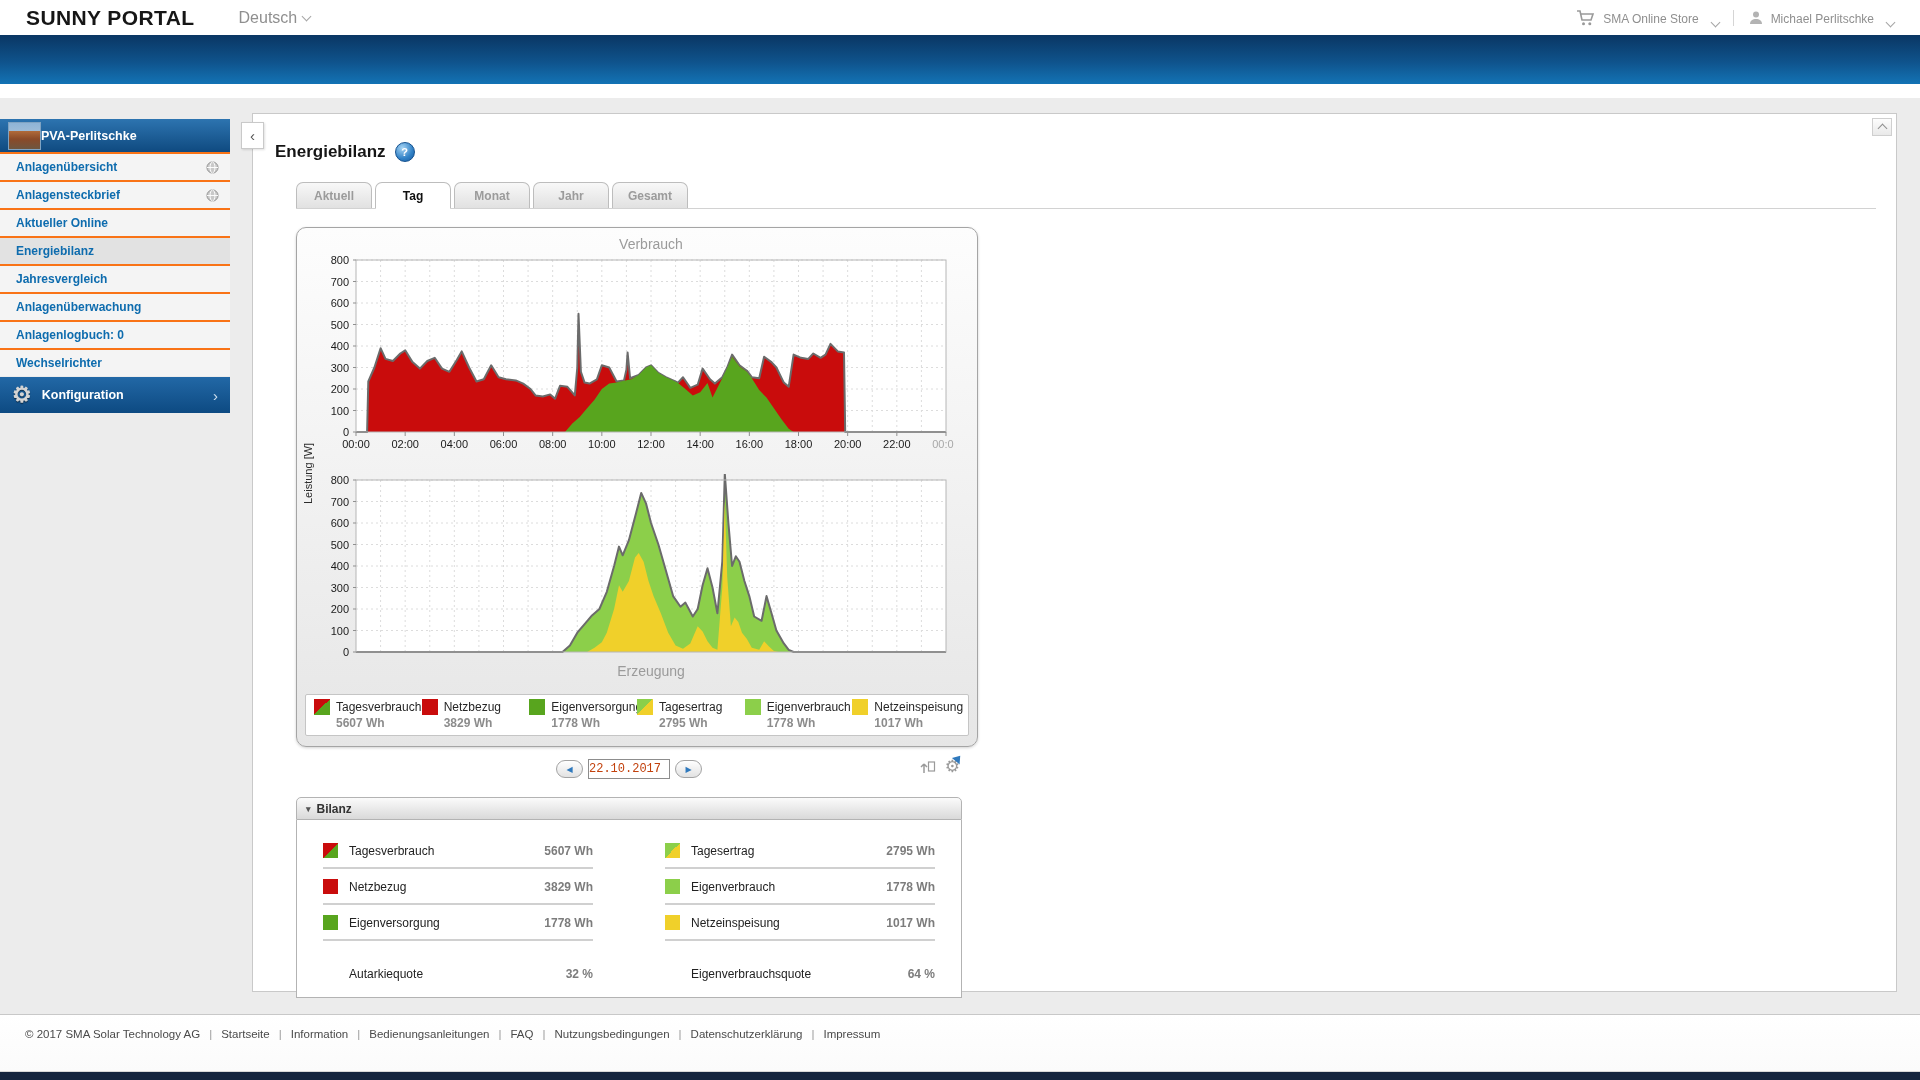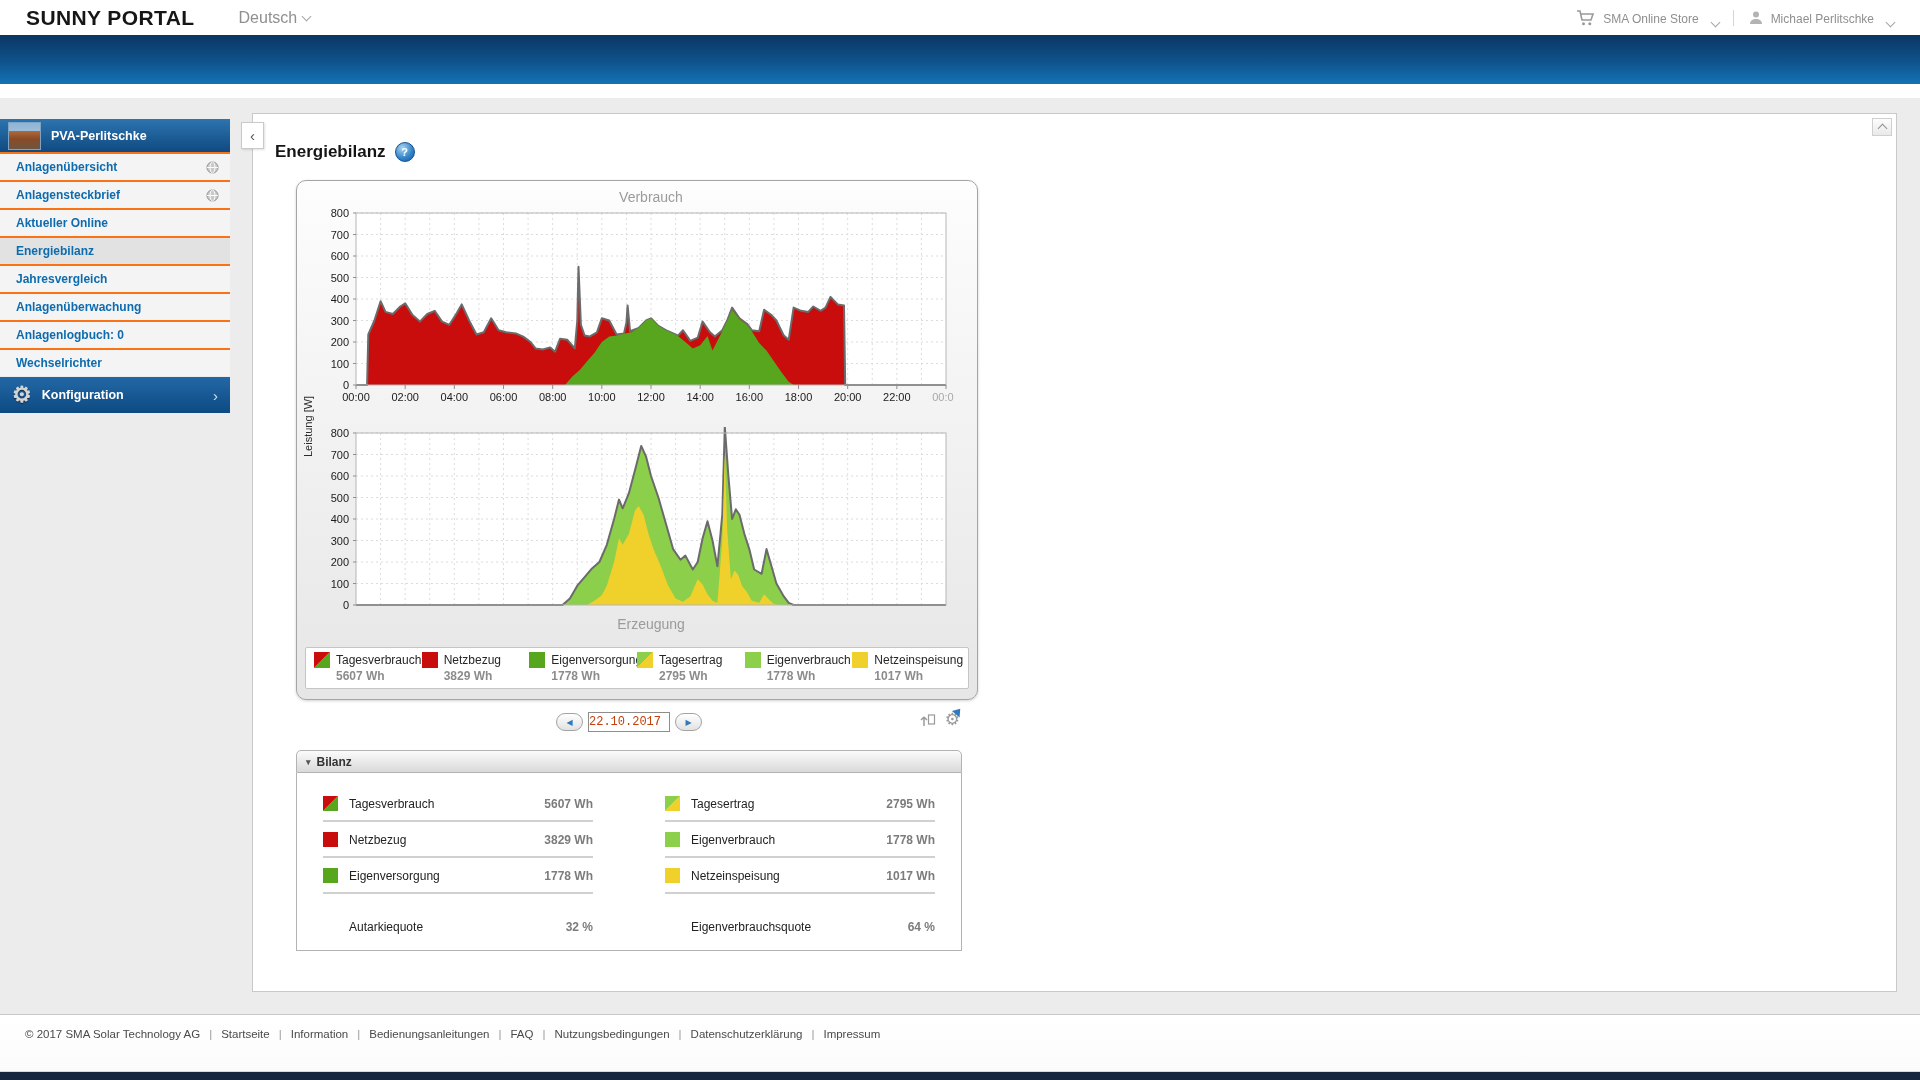--- a/index.html
+++ b/index.html
@@ -18,21 +18,21 @@
 
   
   .banner{height:49px;background:linear-gradient(180deg,#0a3663 0%,#0f538c 55%,#1373b5 100%);}
 
   
   .content{position:absolute;top:98px;left:0;width:1920px;height:916px;background:#ececec;}
 
   
   .sidebar{position:absolute;left:0;top:21px;width:230px;}
   .plant-header{height:33px;background:linear-gradient(180deg,#2d74b0,#0f4a80);display:flex;align-items:center;
-                padding:0 8px;gap:10px;color:#fff;font-weight:bold;font-size:12.5px;cursor:pointer;}
+                padding:0 8px;color:#fff;font-weight:bold;font-size:12.5px;cursor:pointer;}
   .plant-thumb{width:31px;height:26px;border:1px solid #7fa3c2;flex:none;
                background:linear-gradient(180deg,#8fb4d6 0%,#9dbcd8 30%,#b06a3a 31%,#8a4a28 62%,#6e5640 100%);}
   .side-item{height:26px;background:#f4f4f4;border-top:2px solid #f97316;display:flex;align-items:center;
              padding:0 11px 0 16px;color:#0e6cae;font-weight:bold;font-size:12px;cursor:pointer;}
   .side-item.active{background:#e2e2e2;}
   .side-item .globe{margin-left:auto;display:flex;}
   .config-row{height:36px;background:linear-gradient(180deg,#2268a6,#0d4a82);display:flex;align-items:center;
               color:#fff;font-weight:bold;font-size:12.5px;padding:0 12px;gap:10px;margin-top:1px;cursor:pointer;}
   .gear-glyph{font-size:22px;color:#d4d4d4;text-shadow:0 1px 1px rgba(0,0,0,.5);line-height:1;}
   .config-row .arrow{margin-left:auto;color:#cfe0ef;font-size:15px;font-weight:normal;}
@@ -206,20 +206,27 @@
       <button class="collapse-btn">‹</button>
       <button class="scrolltop-btn">
         <span class="chev-up"></span>
       </button>
 
       <h1 class="page-title">
         <span>Energiebilanz</span>
         <span class="help">?</span>
       </h1>
 
+      <div class="tabstrip" id="tabstrip">
+          <button class="tab">Aktuell</button>
+          <button class="tab active">Tag</button>
+          <button class="tab">Monat</button>
+          <button class="tab">Jahr</button>
+          <button class="tab">Gesamt</button>
+        </div>
 
       <div class="chart-card">
         <div class="ylabel">Leistung [W]</div>
         <svg class="chart" id="chart-verbrauch" width="650" height="240" viewBox="0 0 650 240">
             <rect x="52" y="26" width="590" height="172" fill="#ffffff"></rect>
             <line x1="76.58333333333333" y1="26" x2="76.58333333333333" y2="198" stroke="#dcdcdc" stroke-dasharray="2,3"></line>
             <line x1="101.16666666666666" y1="26" x2="101.16666666666666" y2="198" stroke="#dcdcdc" stroke-dasharray="2,3"></line>
             <line x1="125.75" y1="26" x2="125.75" y2="198" stroke="#dcdcdc" stroke-dasharray="2,3"></line>
             <line x1="150.33333333333331" y1="26" x2="150.33333333333331" y2="198" stroke="#dcdcdc" stroke-dasharray="2,3"></line>
             <line x1="174.91666666666669" y1="26" x2="174.91666666666669" y2="198" stroke="#dcdcdc" stroke-dasharray="2,3"></line>

